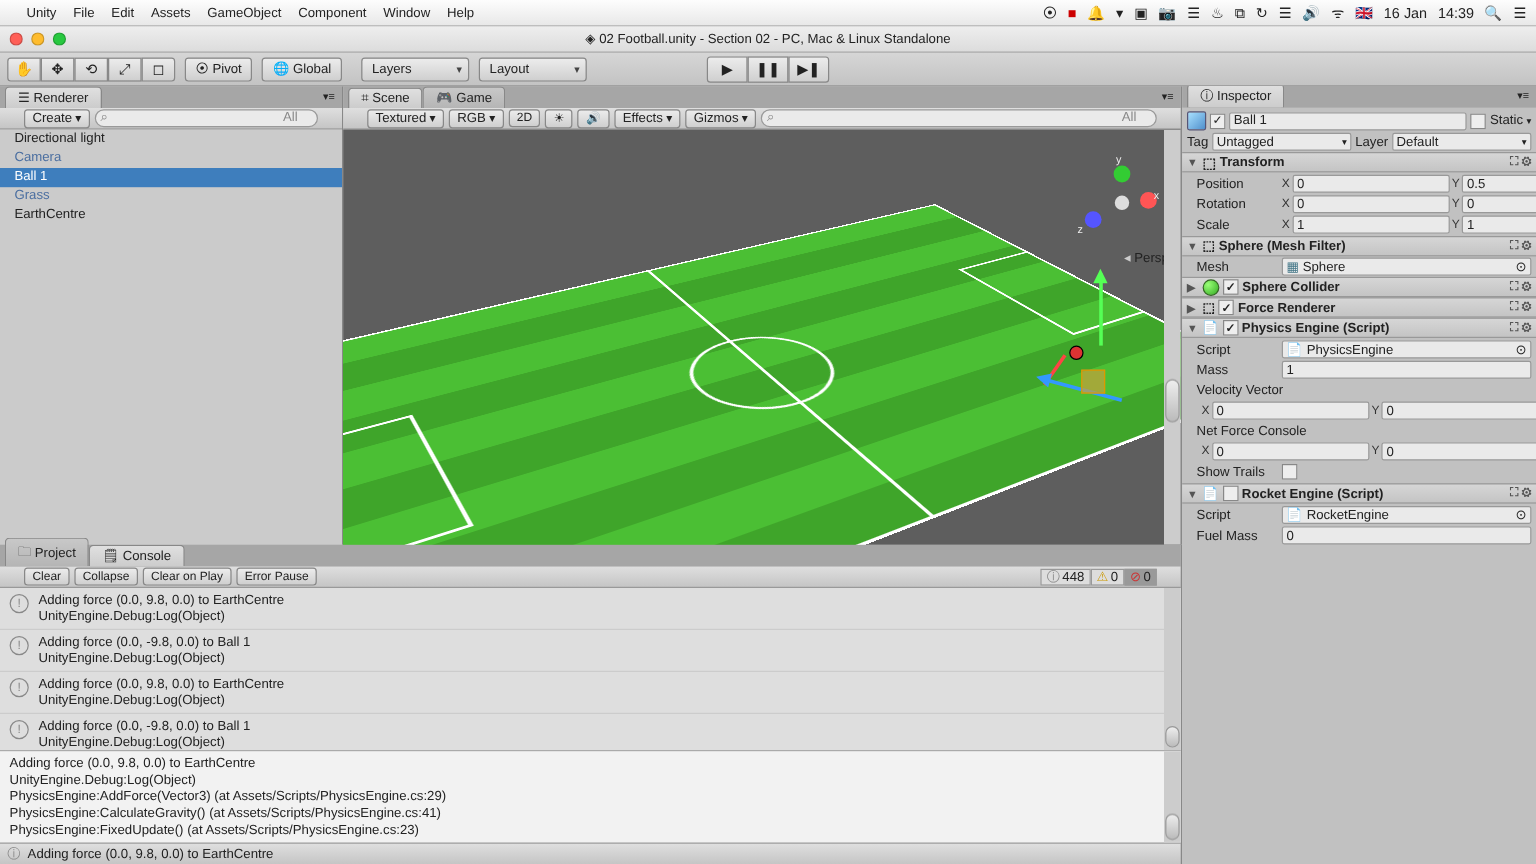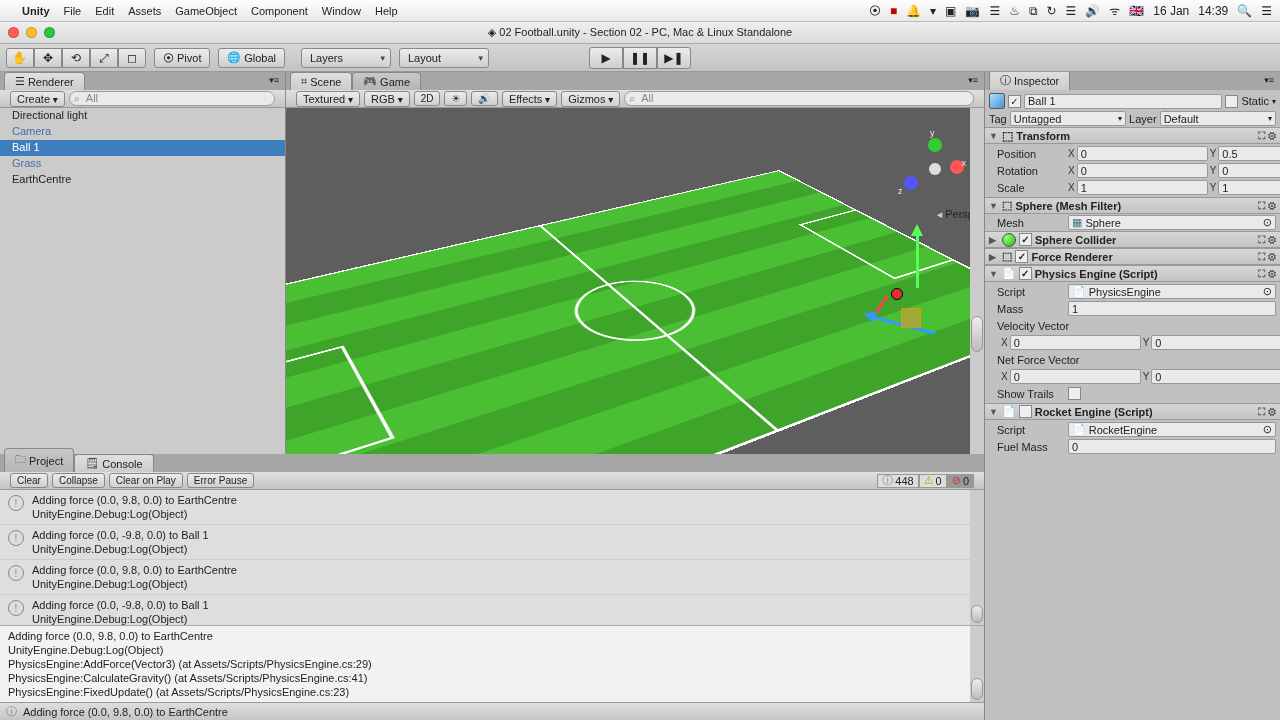--- a/index.html
+++ b/index.html
@@ -1,21 +1,21 @@
 <!DOCTYPE html>
 <html><head>
 <meta charset="utf-8">
 <style>
 * { margin:0; padding:0; box-sizing:border-box; font-family:"Lucida Grande","Helvetica Neue",Arial,sans-serif; font-size:11px; color:#222; }
 body { width:1280px; height:720px; background:#c1c1c1; overflow:hidden; user-select:none; }
 
 
 .mac-menu { height:22px; background:linear-gradient(#fdfdfd,#e8e8e8); display:flex; align-items:center; padding:0 8px; gap:14px; border-bottom:1px solid #bbb; }
 .mac-menu .apple { font-size:14px; }
-.mac-menu .bold { font-weight:bold; }
+.mac-menu .bold { font-weight:normal; }
 .mac-menu .spacer { flex:1; }
 .mac-right { display:flex; align-items:center; gap:9px; font-size:12px; }
 .mac-right span { font-size:12px; }
 
 
 .win-title { height:22px; background:linear-gradient(#eee,#dcdcdc); display:flex; align-items:center; justify-content:center; position:relative; font-size:12px; color:#555; border-bottom:1px solid #aaa;}
 .traffic { position:absolute; left:8px; display:flex; gap:7px; }
 .dot { width:11px; height:11px; border-radius:50%; border:1px solid rgba(0,0,0,.2);}
 .dot.r{background:#ff5f57}.dot.y{background:#febc2e}.dot.g{background:#28c840}
 
@@ -30,21 +30,21 @@
 .playgrp .toolbtn{width:34px;height:22px}
 .drop { height:20px; min-width:90px; padding:0 18px 0 8px; background:linear-gradient(#ececec,#cfcfcf); border:1px solid #888; border-radius:3px; display:flex; align-items:center; position:relative;}
 .drop::after{content:"▾"; position:absolute; right:5px; font-size:9px; color:#444;}
 
 
 .main { display:flex; height:382px; }
 .panel { background:#c1c1c1; display:flex; flex-direction:column; }
 .tabrow { height:18px; display:flex; align-items:flex-end; padding-left:4px; background:#a6a6a6; position:relative;}
 .tab { padding:2px 10px; background:linear-gradient(#e0e0e0,#ccc); border:1px solid #888; border-bottom:none; border-radius:4px 4px 0 0; font-size:11px; display:flex; gap:3px; align-items:center;}
 .tab.inactive{background:linear-gradient(#c8c8c8,#b5b5b5); color:#555;}
-.subbar { height:18px; background:linear-gradient(#dfdfdf,#c5c5c5); display:flex; align-items:center; padding:0 10px; gap:4px; border-bottom:1px solid #999; font-size:10px;}
+.subbar { height:18px; background:linear-gradient(#dfdfdf,#c5c5c5); display:flex; align-items:center; padding:0 20px; gap:4px; border-bottom:1px solid #999; font-size:10px;text-align:right;}
 .minibtn{ padding:1px 6px; background:linear-gradient(#ececec,#cfcfcf); border:1px solid #888; border-radius:3px; font-size:10px;}
 .list { flex:1; background:#cbcbcb; overflow:auto;}
 .list-item { height:16px; padding:1px 12px; font-size:11px;}
 .list-item.sel{background:#3e7ebd; color:#fff;}
 .list-item.blue{color:#4a6ea0;}
 
 
 .scene { flex:1; background:#5e5e5e; position:relative; overflow:hidden;}
 .field {
   position:absolute; left:50%; top:58%; width:720px; height:460px;
@@ -350,21 +350,21 @@
         </div>
       <div class="insp-row" style="padding-left:16px">
           <div class="xyz">
             <span>X</span>
             <input class="num-input" value="0" style="">
             <span>Y</span>
             <input class="num-input" value="0" style="">
           </div>
         </div>
       <div class="insp-row">
-          <span style="padding-left:8px">Net Force Vector</span>
+          <span style="padding-left:8px">Net Force Console</span>
         </div>
       <div class="insp-row" style="padding-left:16px">
           <div class="xyz">
             <span>X</span>
             <input class="num-input" value="0" style="">
             <span>Y</span>
             <input class="num-input" value="0" style="">
           </div>
         </div>
       <div class="insp-row">

